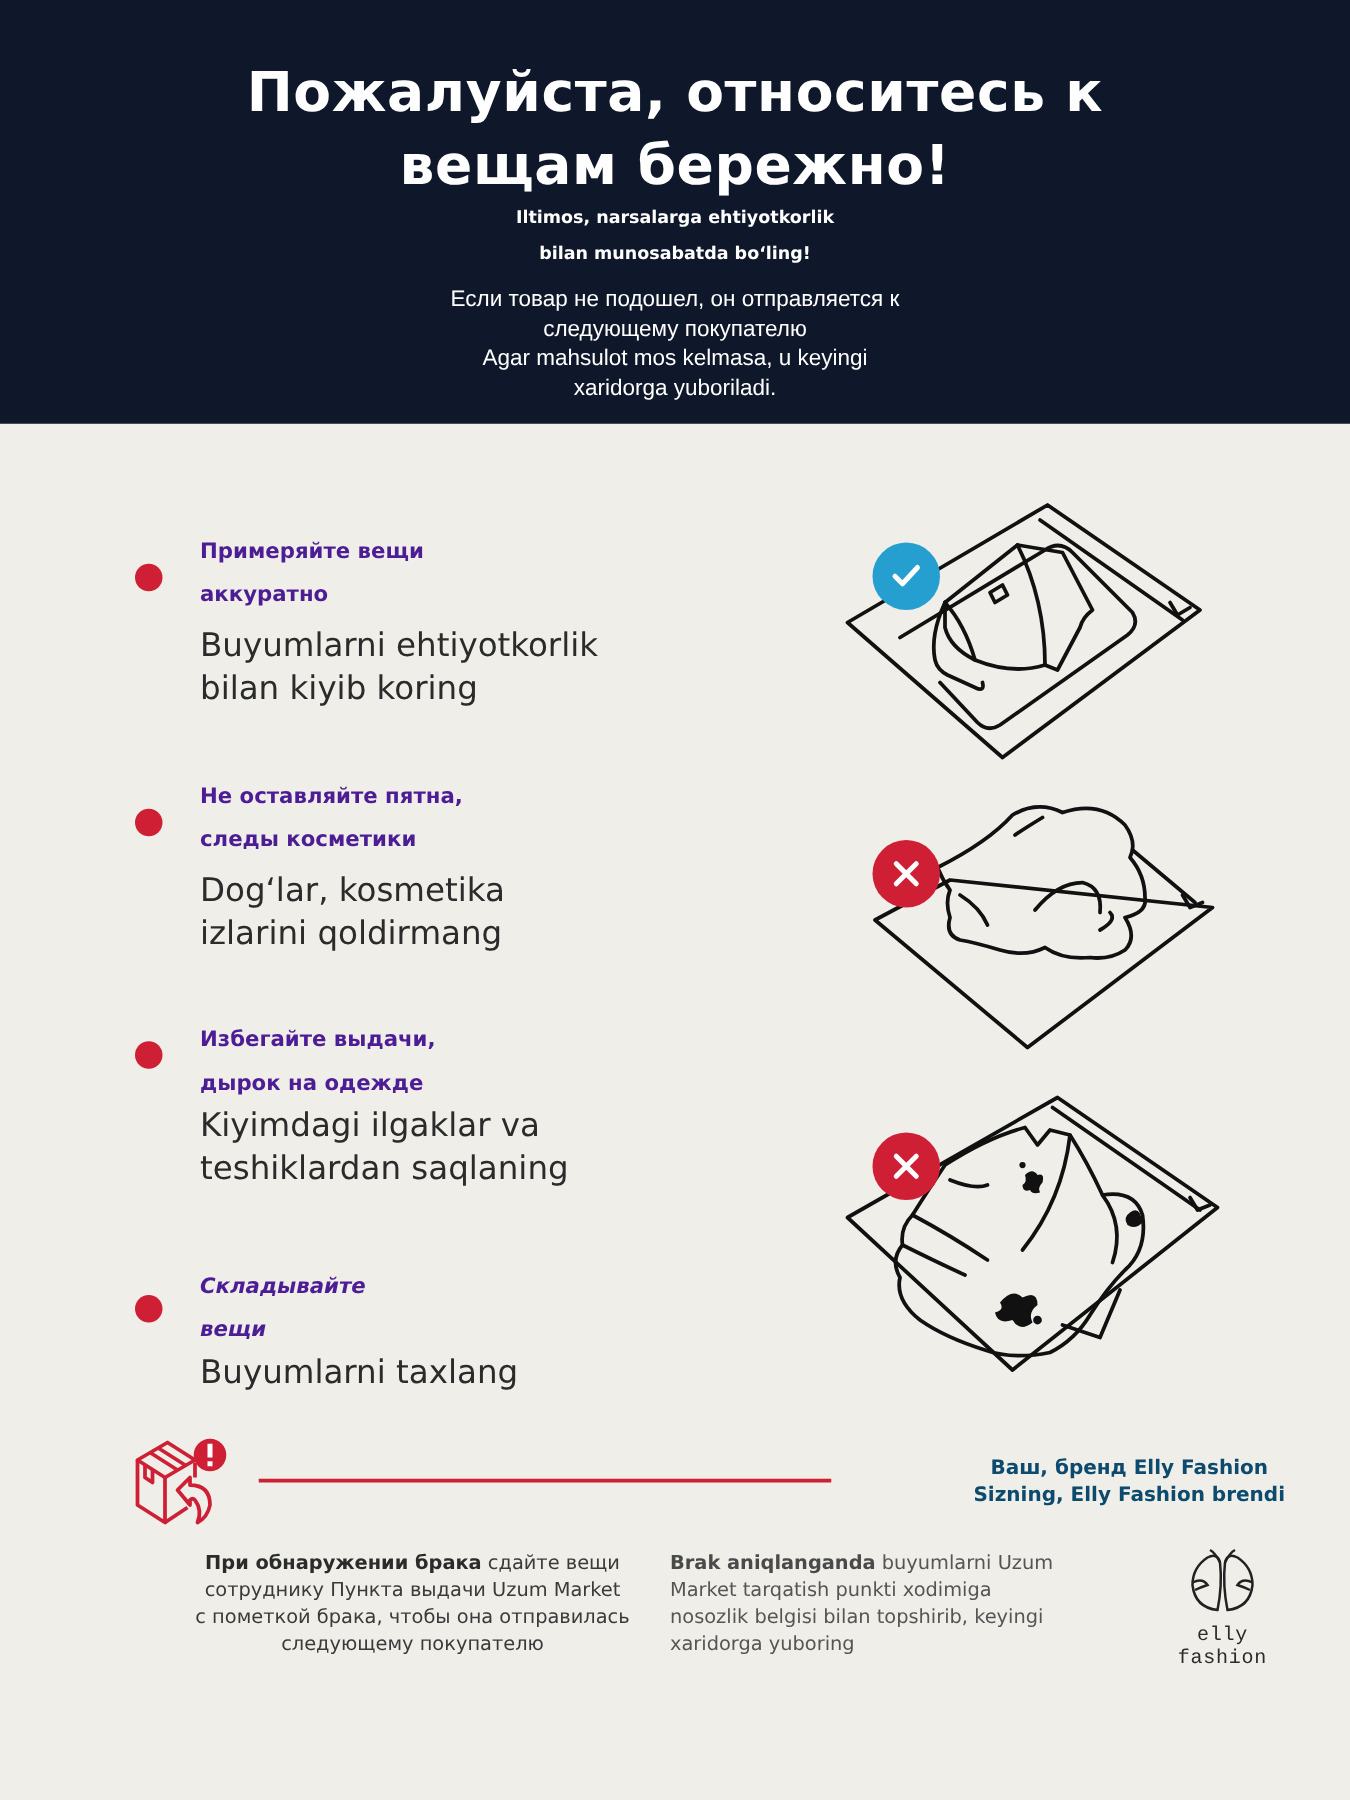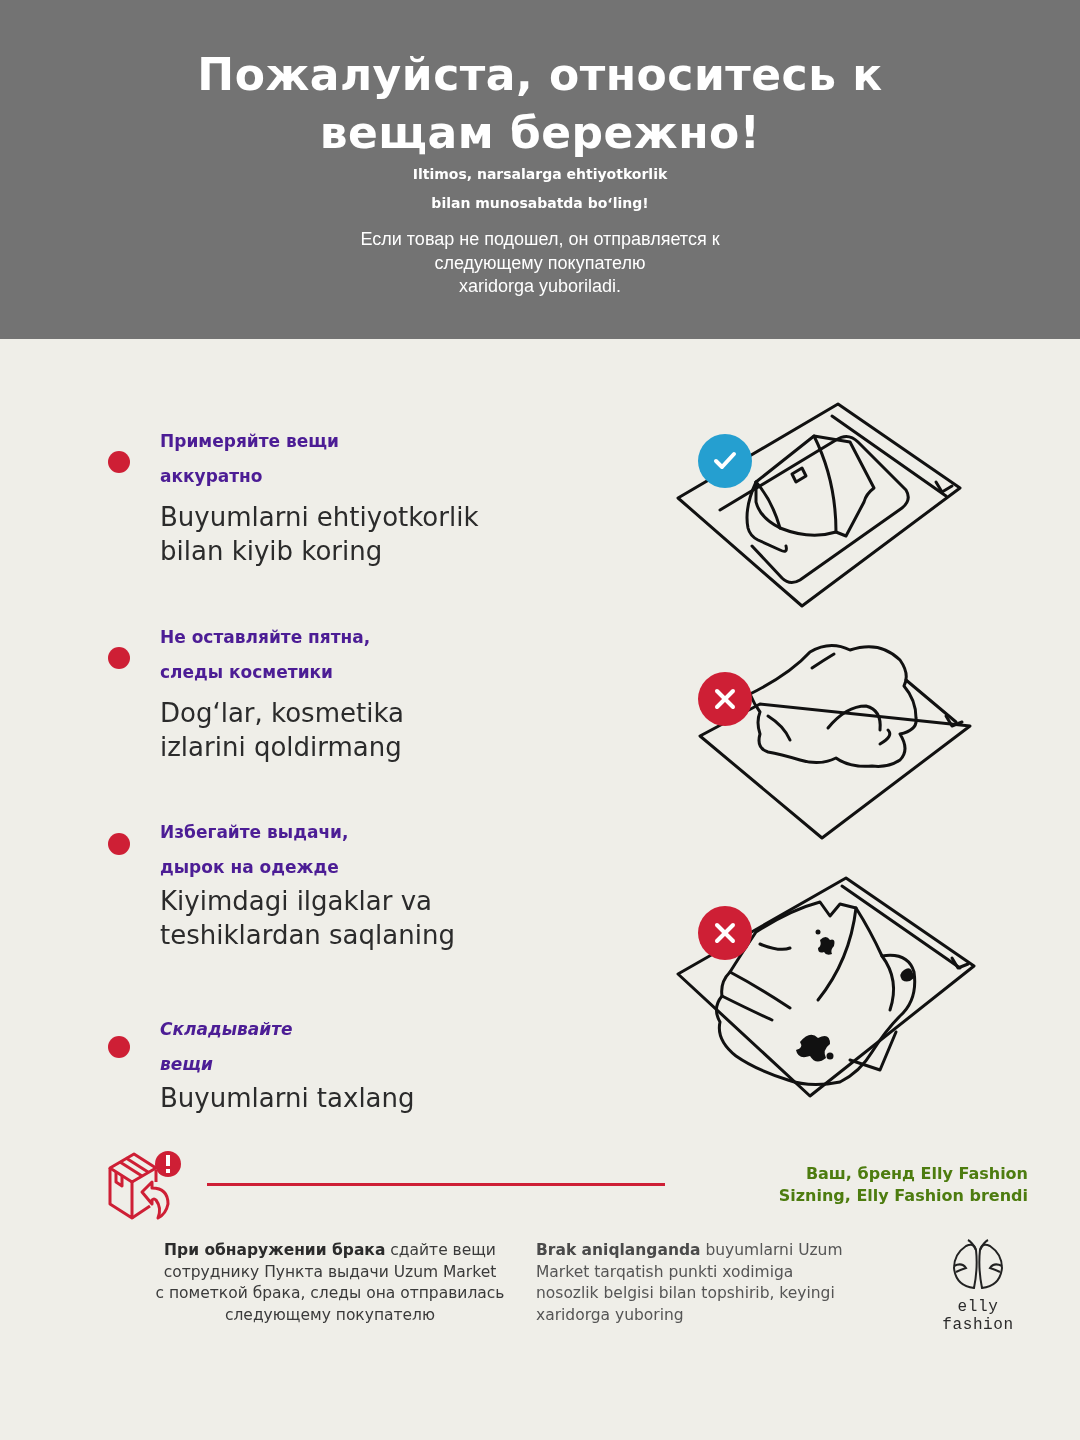--- a/index.html
+++ b/index.html
@@ -5,21 +5,21 @@
   html, body { margin:0; padding:0; }
   body {
     width:1080px; height:1440px; overflow:hidden;
     background:#EFEEE8;
     font-family:"Liberation Sans", sans-serif;
     color:#2a2a2a;
     position:relative;
   }
   .header {
     position:absolute; left:0; top:0; width:1080px; height:339px;
-    background:#737373; color:#fff; text-align:center;
+    background:#0f172a; color:#fff; text-align:center;
   }
   .h-title {
     position:absolute; left:0; right:0; top:46px;
     font-family:"DejaVu Sans", sans-serif;
     font-weight:bold; font-size:44px; line-height:58px;
     letter-spacing:0.5px;
   }
   .h-sub {
     position:absolute; left:0; right:0; top:160px;
     font-family:"DejaVu Sans", sans-serif;
@@ -49,23 +49,23 @@
   .illus { position:absolute; }
   .badge {
     position:absolute; width:54px; height:54px; border-radius:50%;
     display:flex; align-items:center; justify-content:center;
   }
 
   .divider-red {
     position:absolute; left:207px; top:1183px; width:458px; height:3px; background:#CE1F35;
   }
   .brand-tag {
-    position:absolute; right:52px; top:1163px; text-align:right;
+    position:absolute; right:52px; top:1163px; text-align:center;
     font-family:"DejaVu Sans", sans-serif; font-weight:bold;
-    font-size:16px; line-height:22px; color:#4d7c0f;
+    font-size:16px; line-height:22px; color:#0c4a6e;
   }
   .foot-text {
     position:absolute; top:1240px;
     font-family:"DejaVu Sans", sans-serif;
     font-size:15.5px; line-height:21.5px; color:#3a3a3a;
   }
   .foot-text b { font-weight:bold; color:#2b2b2b; }
   .foot-uz { color:#555; }
   .foot-uz b { color:#4a4a4a; }
   .logo {
@@ -84,20 +84,21 @@
     <span class="line">Пожалуйста, относитесь к</span>
     <span class="line">вещам бережно!</span>
   </div>
   <div class="h-sub">
     <span class="line">Iltimos, narsalarga ehtiyotkorlik</span>
     <span class="line">bilan munosabatda bo‘ling!</span>
   </div>
   <div class="h-note">
     <span class="line">Если товар не подошел, он отправляется к</span>
     <span class="line">следующему покупателю</span>
+    <span class="line">Agar mahsulot mos kelmasa, u keyingi</span>
     <span class="line">xaridorga yuboriladi.</span>
   </div>
 </div>
 
 <div class="bullet" style="top:451px;"></div>
 <div class="item-ru" style="top:424px;">
   <span class="line">Примеряйте вещи</span>
   <span class="line">аккуратно</span>
 </div>
 <div class="item-uz" style="top:500px;">
@@ -219,21 +220,21 @@
 <div class="divider-red"></div>
 
 <div class="brand-tag">
   <span class="line">Ваш, бренд Elly Fashion</span>
   <span class="line">Sizning, Elly Fashion brendi</span>
 </div>
 
 <div class="foot-text" style="left:125px; width:410px;text-align:center;">
   <b>При обнаружении брака</b><span> сдайте вещи</span><br>
   <span>сотруднику Пункта выдачи Uzum Market</span><br>
-  <span>с пометкой брака, следы она отправилась</span><br>
+  <span>с пометкой брака, чтобы она отправилась</span><br>
   <span>следующему покупателю</span>
 </div>
 
 <div class="foot-text foot-uz" style="left:536px; width:370px;">
   <b>Brak aniqlanganda</b><span> buyumlarni Uzum</span><br>
   <span>Market tarqatish punkti xodimiga</span><br>
   <span>nosozlik belgisi bilan topshirib, keyingi</span><br>
   <span>xaridorga yuboring</span>
 </div>
 

